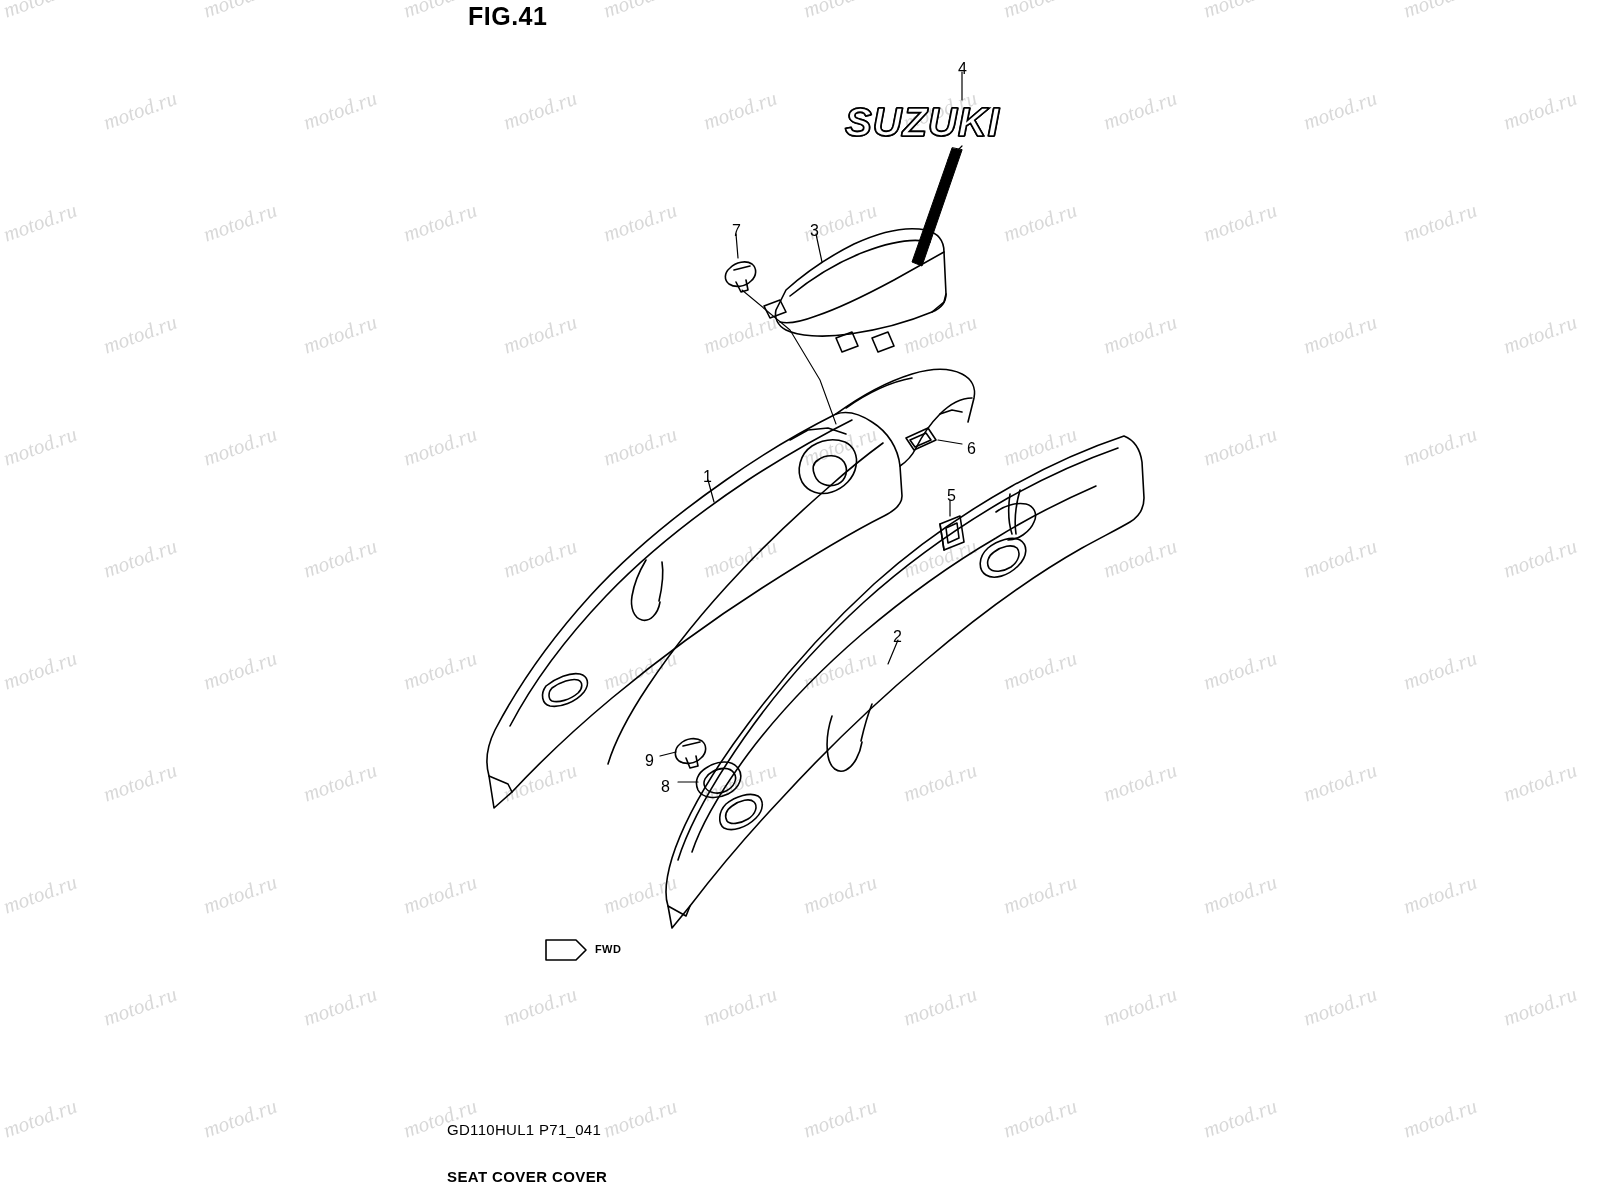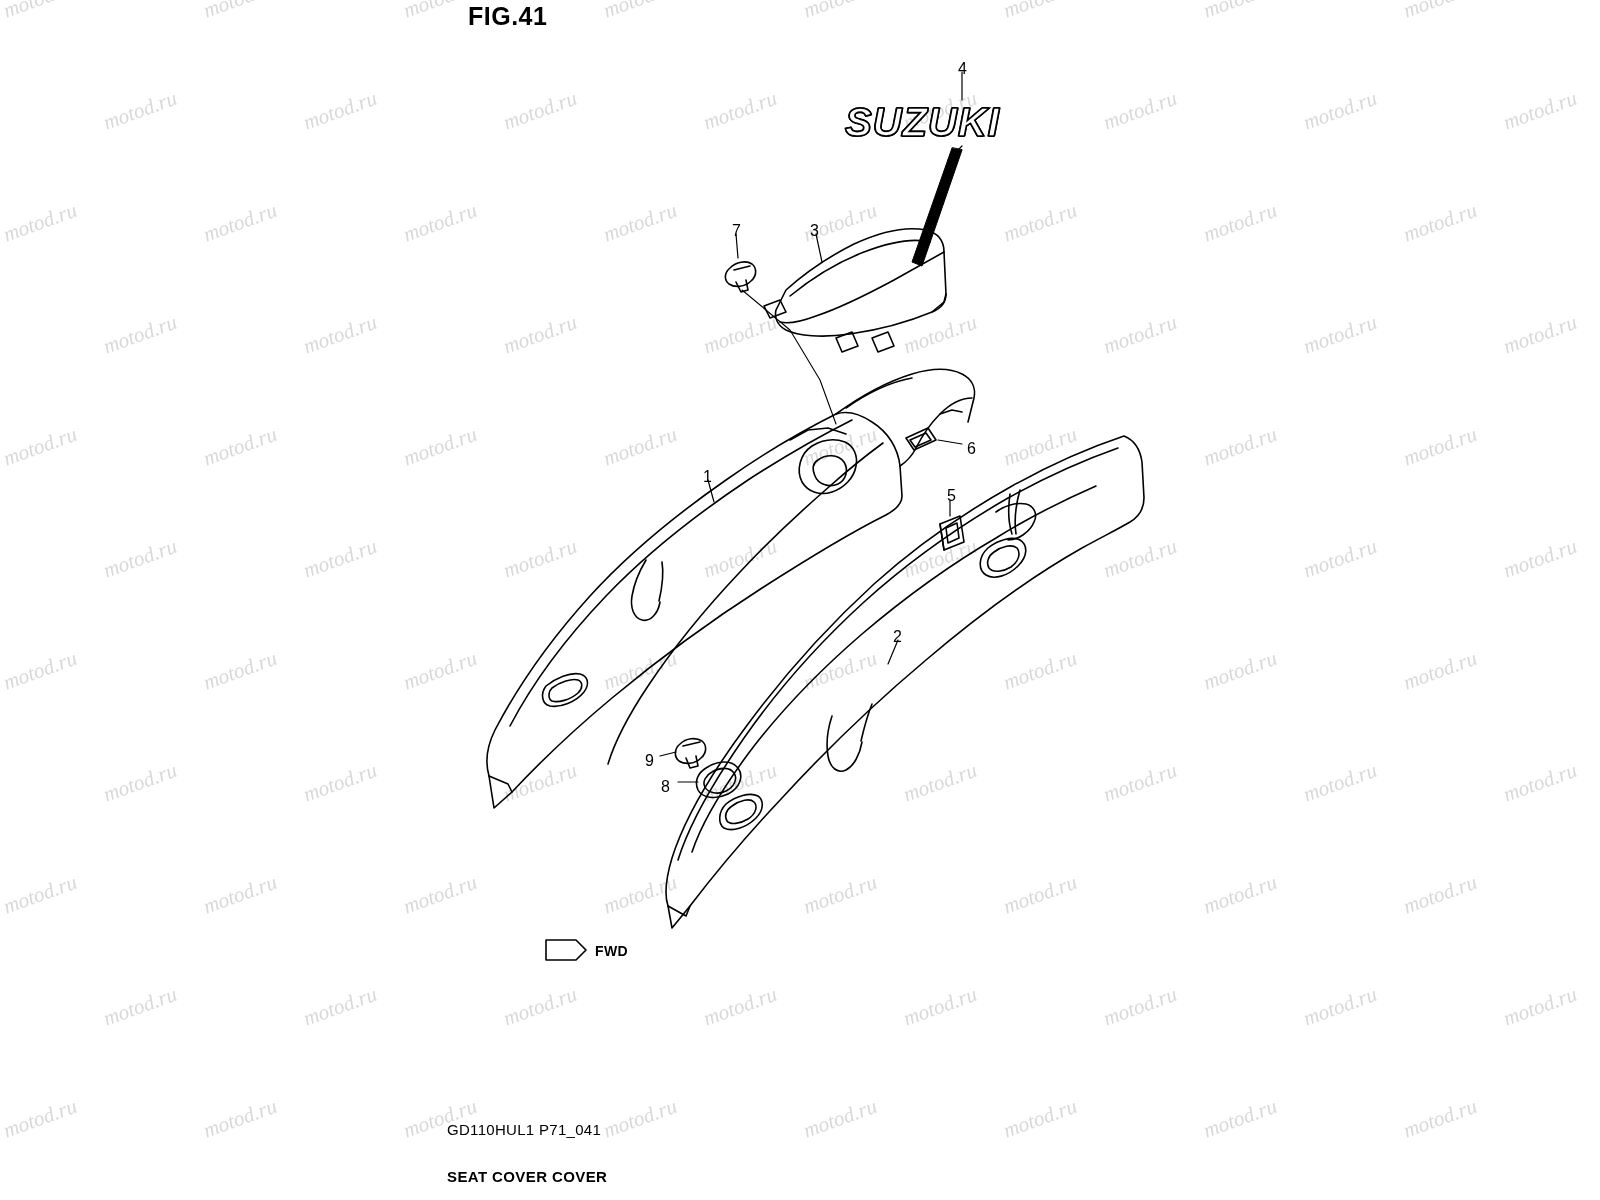--- a/index.html
+++ b/index.html
@@ -106,21 +106,21 @@
     left: 545px;
     top: 938px;
     width: 40px;
     height: 22px;
     z-index: 3;
   }
   #fwd-badge .fwd-text {
     position: absolute;
     left: 8px;
     top: 5px;
-    font-size: 14px;
+    font-size: 11px;
     font-weight: bold;
     letter-spacing: 0.4px;
     padding-left: 42px;
   }
 </style>
 </head>
 <body>
 
 <div id="watermark-layer">
     <span class="wm" style="left: 0px; top: 0px; color: rgb(216, 216, 216);">motod.ru</span>

